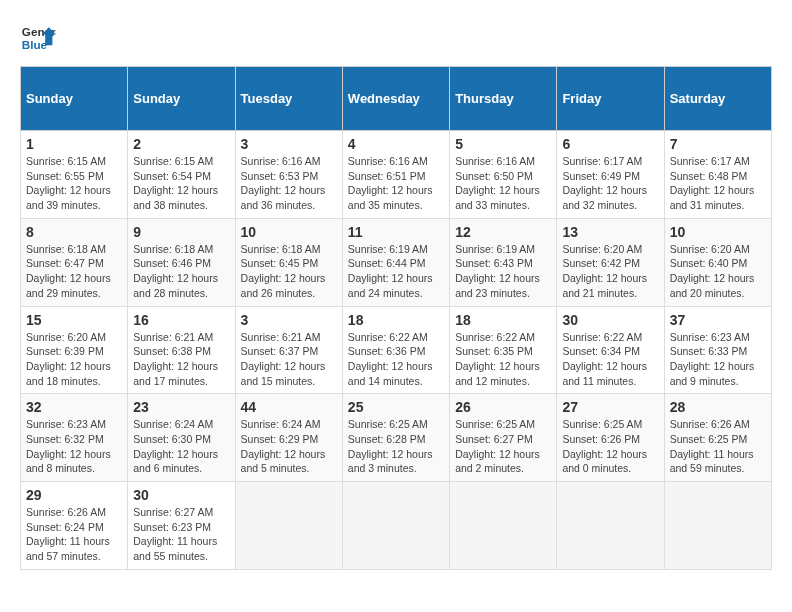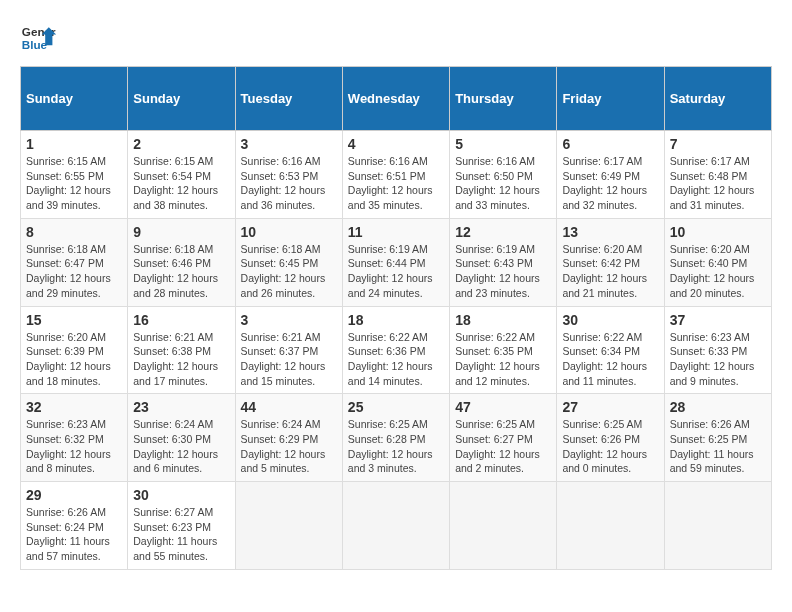--- a/index.html
+++ b/index.html
@@ -283,21 +283,21 @@
 and 5 minutes.</div>
         </td>
         <td>
           <span class="cell-day">25</span>
           <div class="cell-info" style="white-space: pre-line;">Sunrise: 6:25 AM
 Sunset: 6:28 PM
 Daylight: 12 hours
 and 3 minutes.</div>
         </td>
         <td>
-          <span class="cell-day">47</span>
+          <span class="cell-day">26</span>
           <div class="cell-info" style="white-space: pre-line;">Sunrise: 6:25 AM
 Sunset: 6:27 PM
 Daylight: 12 hours
 and 2 minutes.</div>
         </td>
         <td>
           <span class="cell-day">27</span>
           <div class="cell-info" style="white-space: pre-line;">Sunrise: 6:25 AM
 Sunset: 6:26 PM
 Daylight: 12 hours

